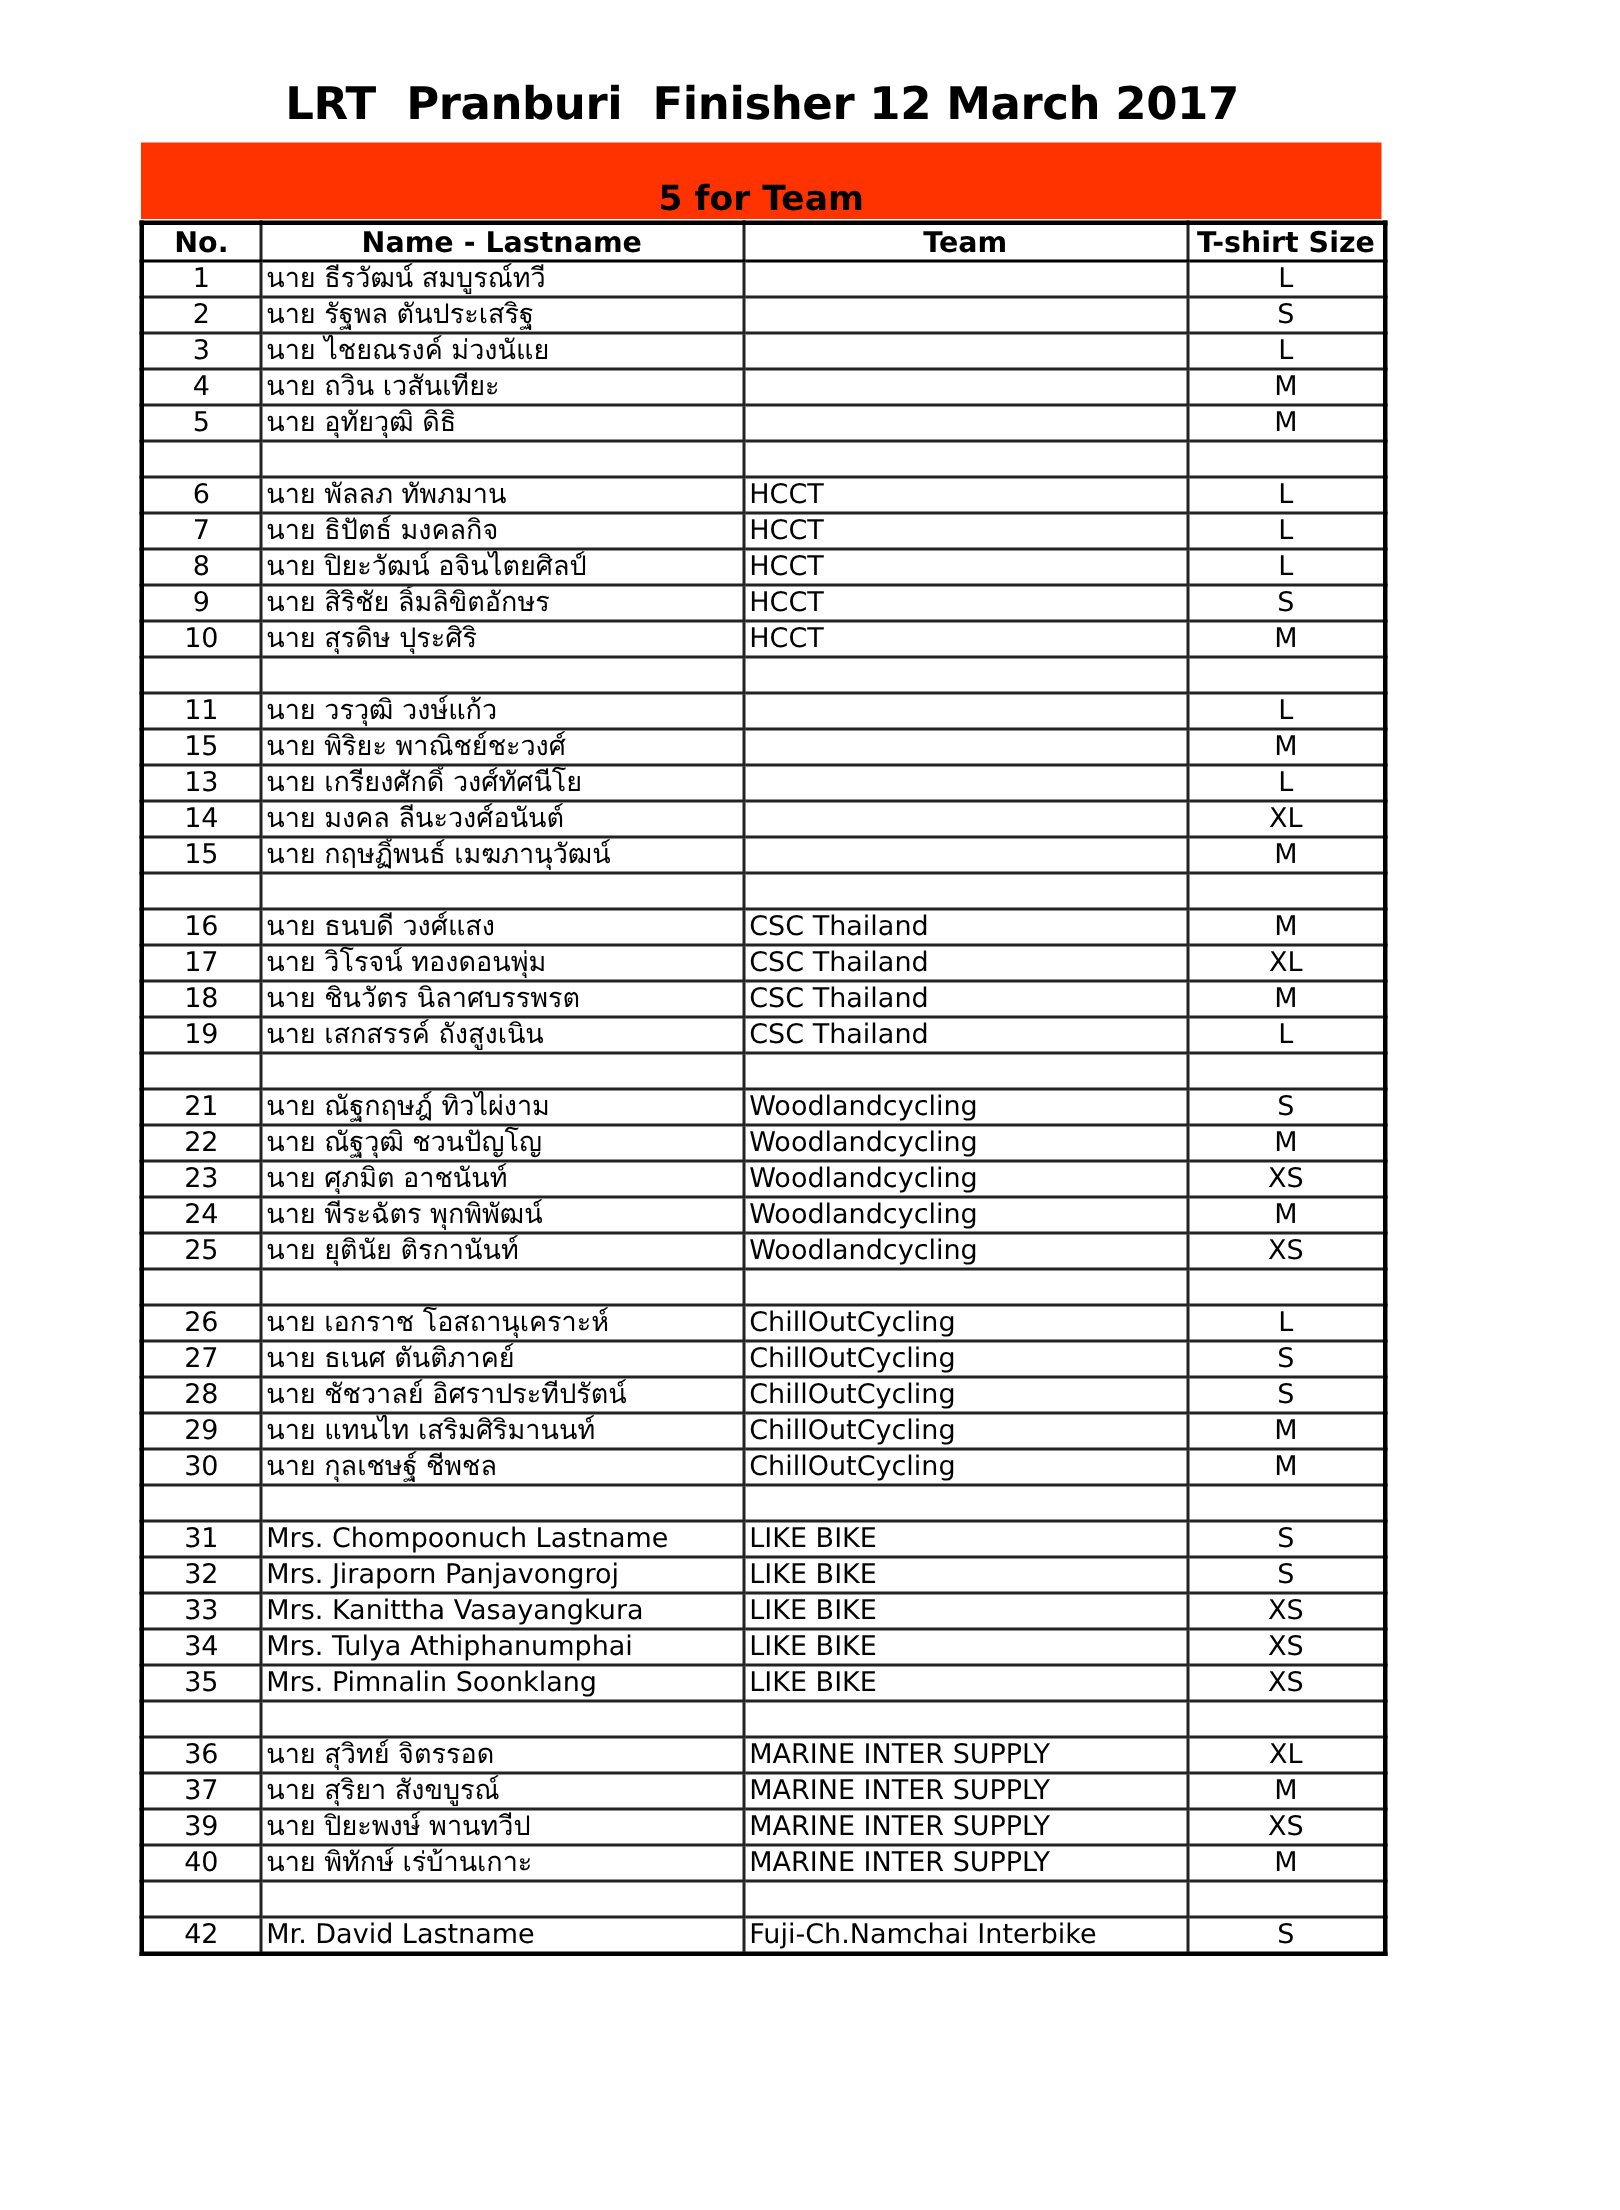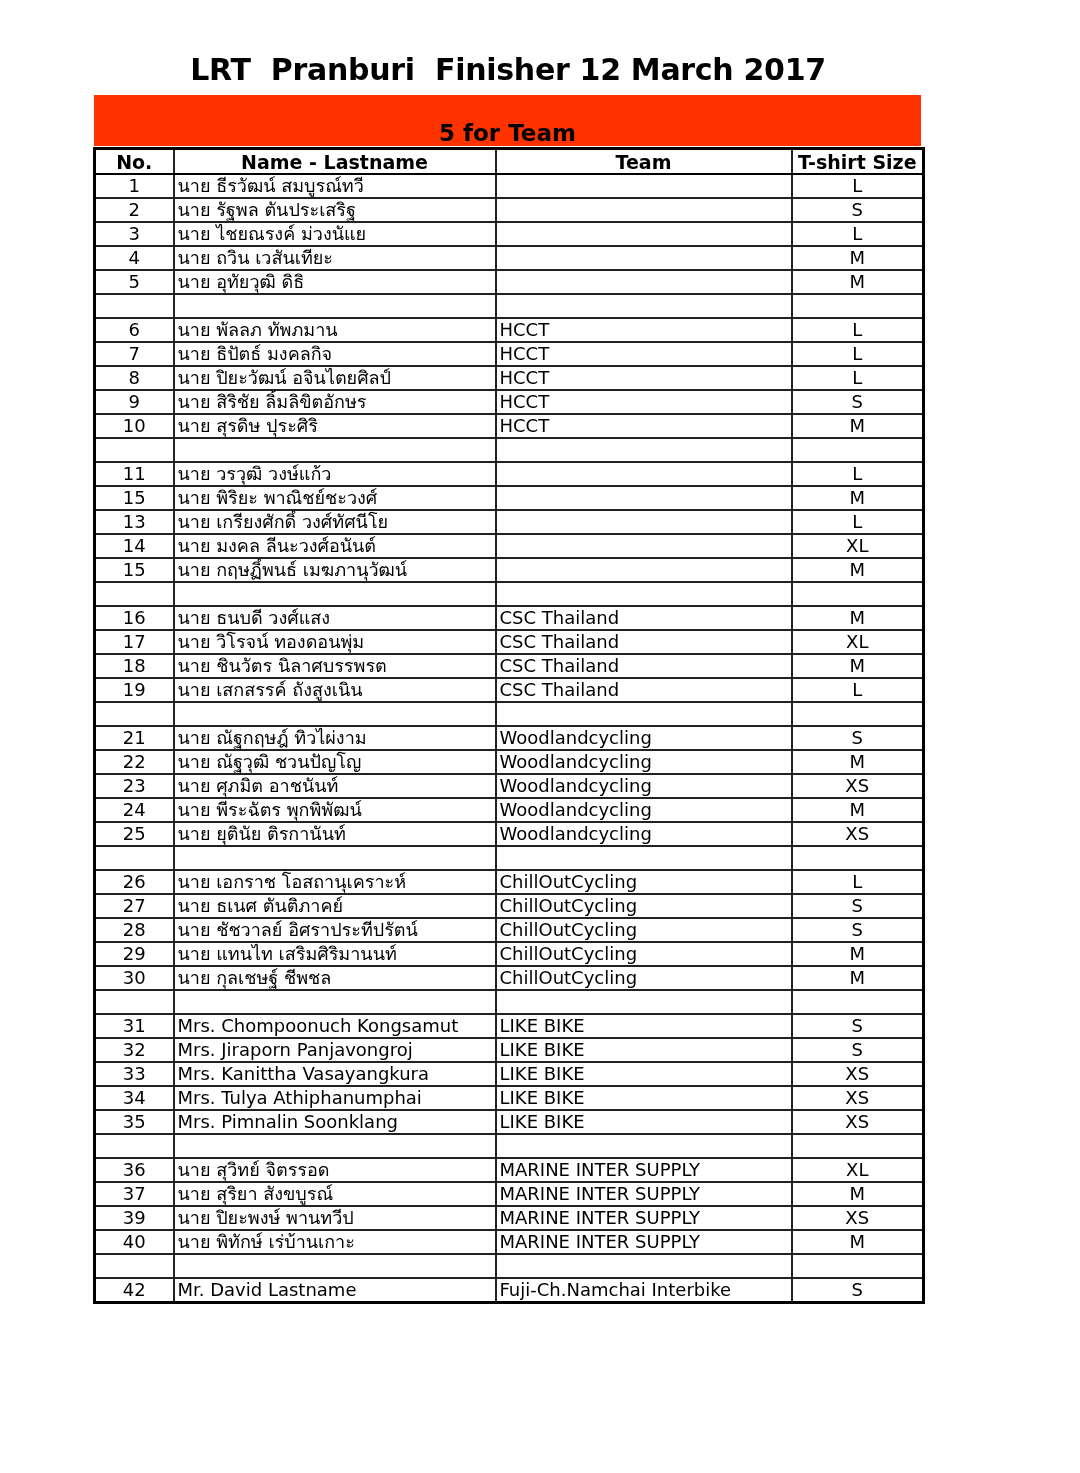--- a/index.html
+++ b/index.html
@@ -306,21 +306,21 @@
         <td class="size">M</td>
       </tr>
       <tr class="spacer">
         <td></td>
         <td></td>
         <td></td>
         <td></td>
       </tr>
       <tr>
         <td class="no">31</td>
-        <td class="name">Mrs. Chompoonuch Kongsamut</td>
+        <td class="name">Mrs. Chompoonuch Lastname</td>
         <td class="team">LIKE BIKE</td>
         <td class="size">S</td>
       </tr>
       <tr>
         <td class="no">32</td>
         <td class="name">Mrs. Jiraporn Panjavongroj</td>
         <td class="team">LIKE BIKE</td>
         <td class="size">S</td>
       </tr>
       <tr>

